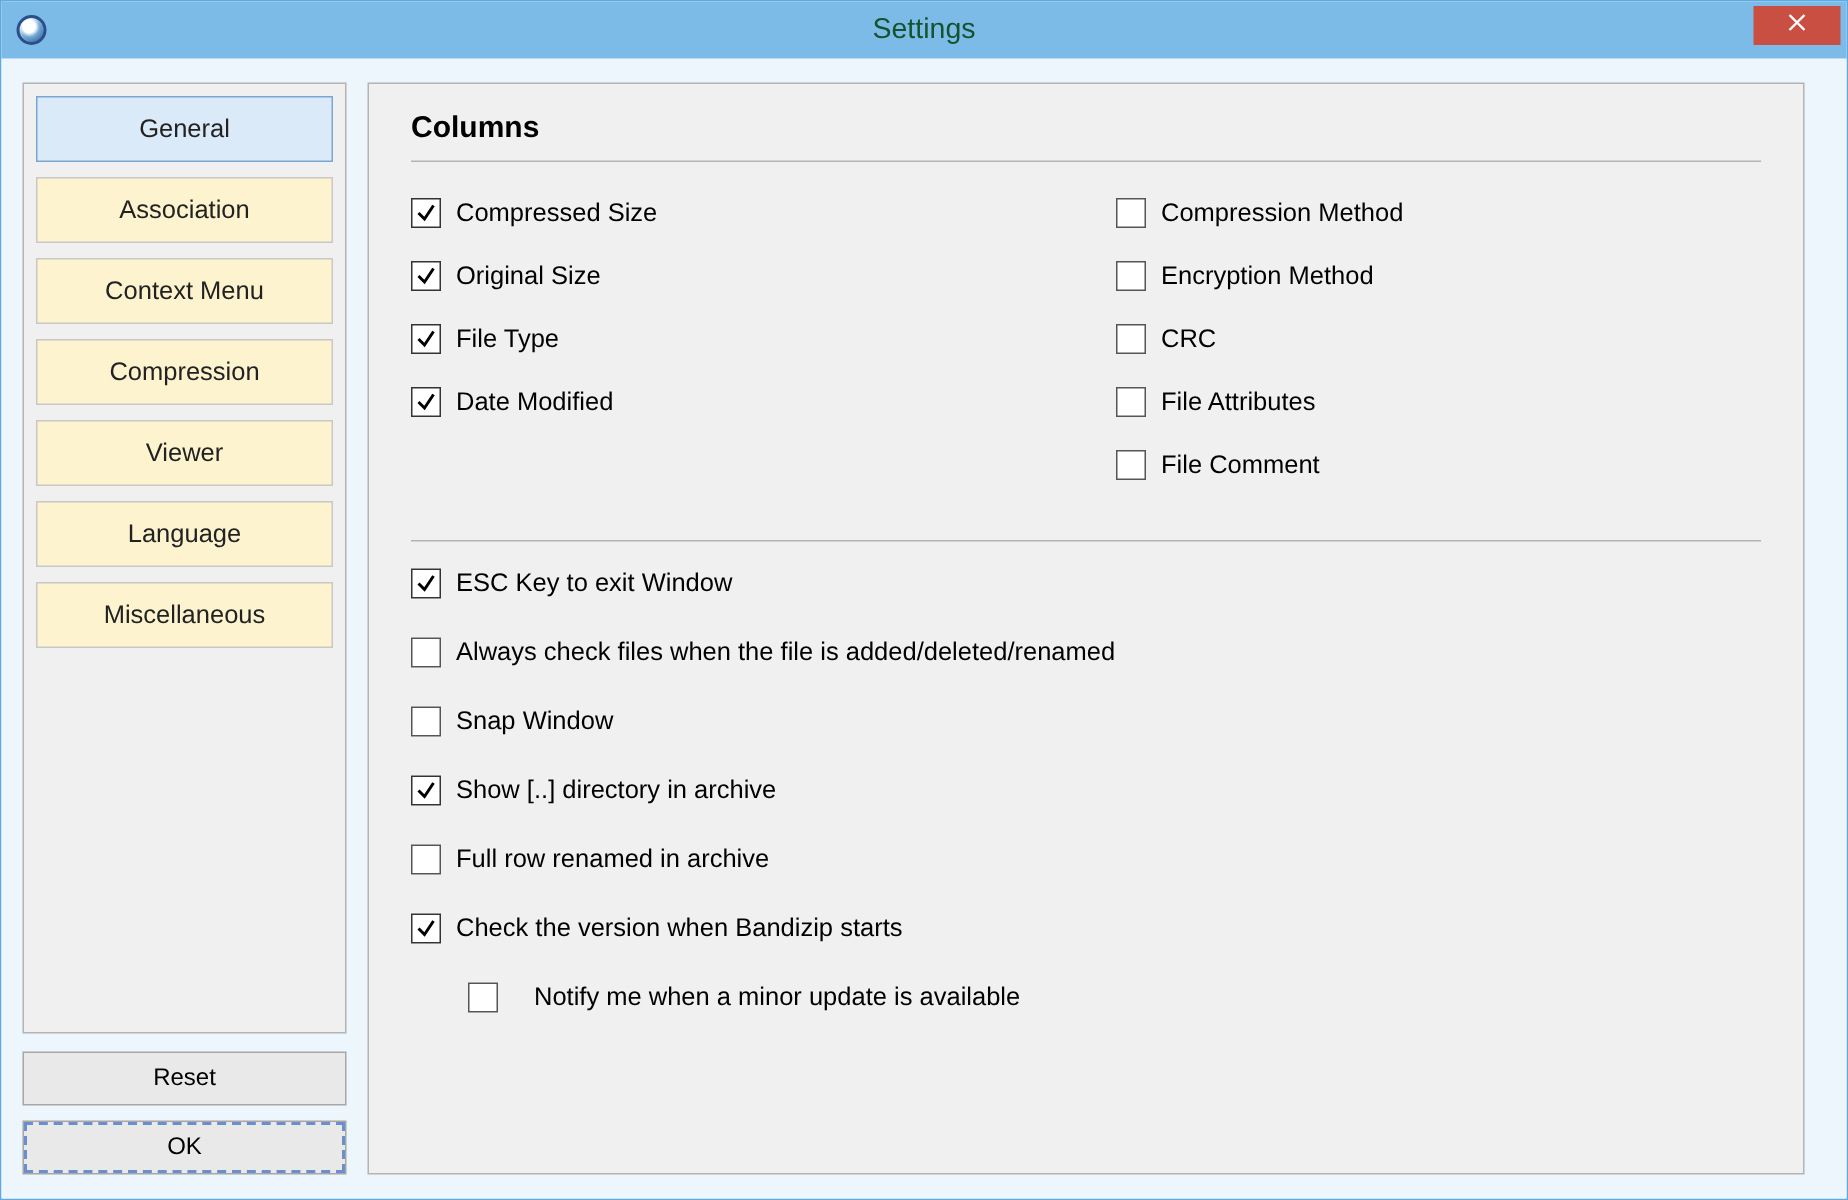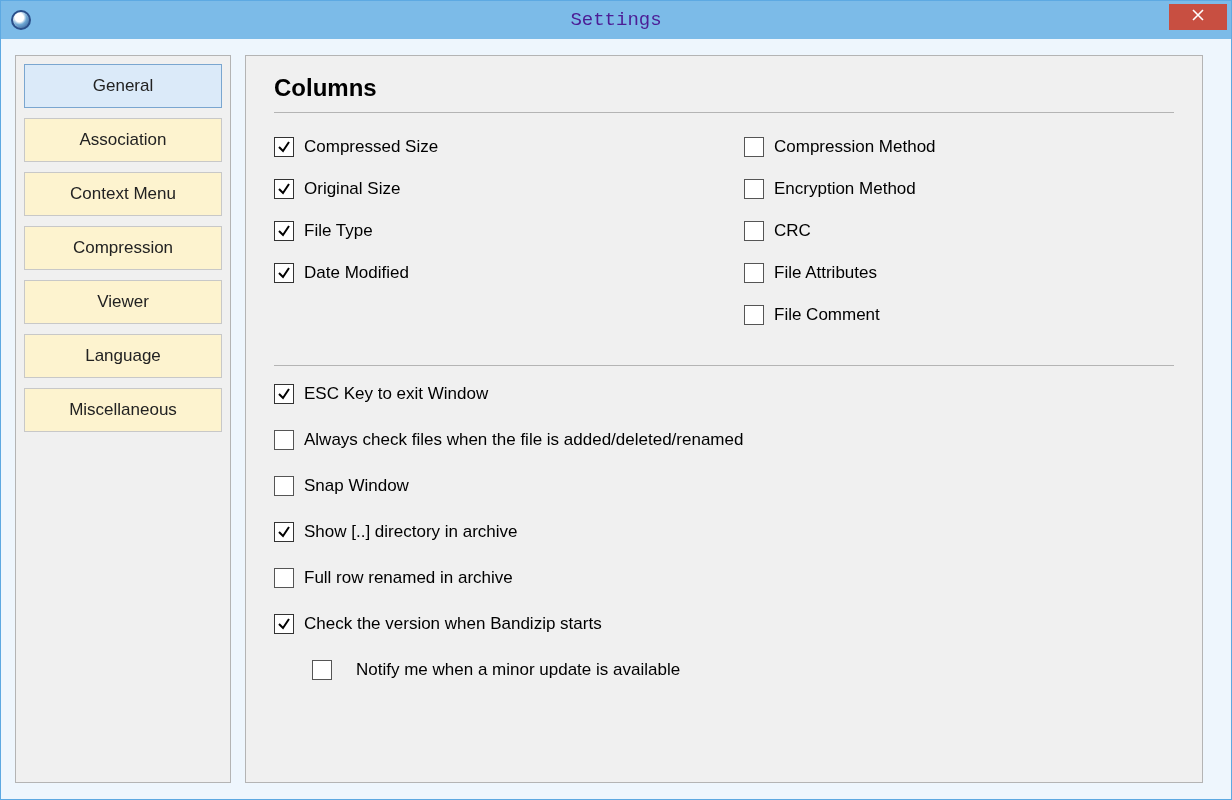--- a/index.html
+++ b/index.html
@@ -14,22 +14,21 @@
   .window {
     width: 1232px; height: 800px;
     border: 1px solid #5da9e2;
     display: flex; flex-direction: column;
   }
   .titlebar {
     height: 38px;
     background: #7cbbe8;
     display: flex; align-items: center;
     position: relative;
-    color: #4c1d95;
-    font-family: Liberation Mono, monospace;
+    color: #14532d;
   }
   .titlebar .app-icon {
     margin-left: 10px;
     width: 20px; height: 20px;
     border-radius: 50%;
     border: 2px solid #2a4f8a;
     background: radial-gradient(circle at 40% 35%, #fff 0 30%, #6fa8d4 50%, #2a4f8a 100%);
     box-shadow: inset 1px 1px 2px rgba(255,255,255,.6);
   }
   .titlebar .title {
@@ -101,21 +100,21 @@
 
   .content {
     flex: 1;
     border: 1px solid #b4b4b4;
     background: #f0f0f0;
     padding: 18px 28px;
     overflow: hidden;
   }
   .section-title {
     font-weight: bold;
-    font-size: 24px;
+    font-size: 20px;
     margin-bottom: 10px;
   }
   .hr {
     border-top: 1px solid #b4b4b4;
     margin: 8px 0 24px 0;
   }
   .hr2 {
     border-top: 1px solid #b4b4b4;
     margin: 18px 0 18px 0;
   }
@@ -172,20 +171,24 @@
     <div class="sidecol">
       <div class="tabbox" id="tabbox">
           <div class="tab active">General</div>
           <div class="tab">Association</div>
           <div class="tab">Context Menu</div>
           <div class="tab">Compression</div>
           <div class="tab">Viewer</div>
           <div class="tab">Language</div>
           <div class="tab">Miscellaneous</div>
         </div>
+      <div class="bottom-buttons">
+        <div class="btn">Reset</div>
+        <div class="btn focus">OK</div>
+      </div>
     </div>
 
     <div class="content">
       <div class="section-title">Columns</div>
       <div class="hr"></div>
 
       <div class="cols">
         <div class="col" id="cols-left">
             <div class="check-row short">
               <span class="cbx checked">

